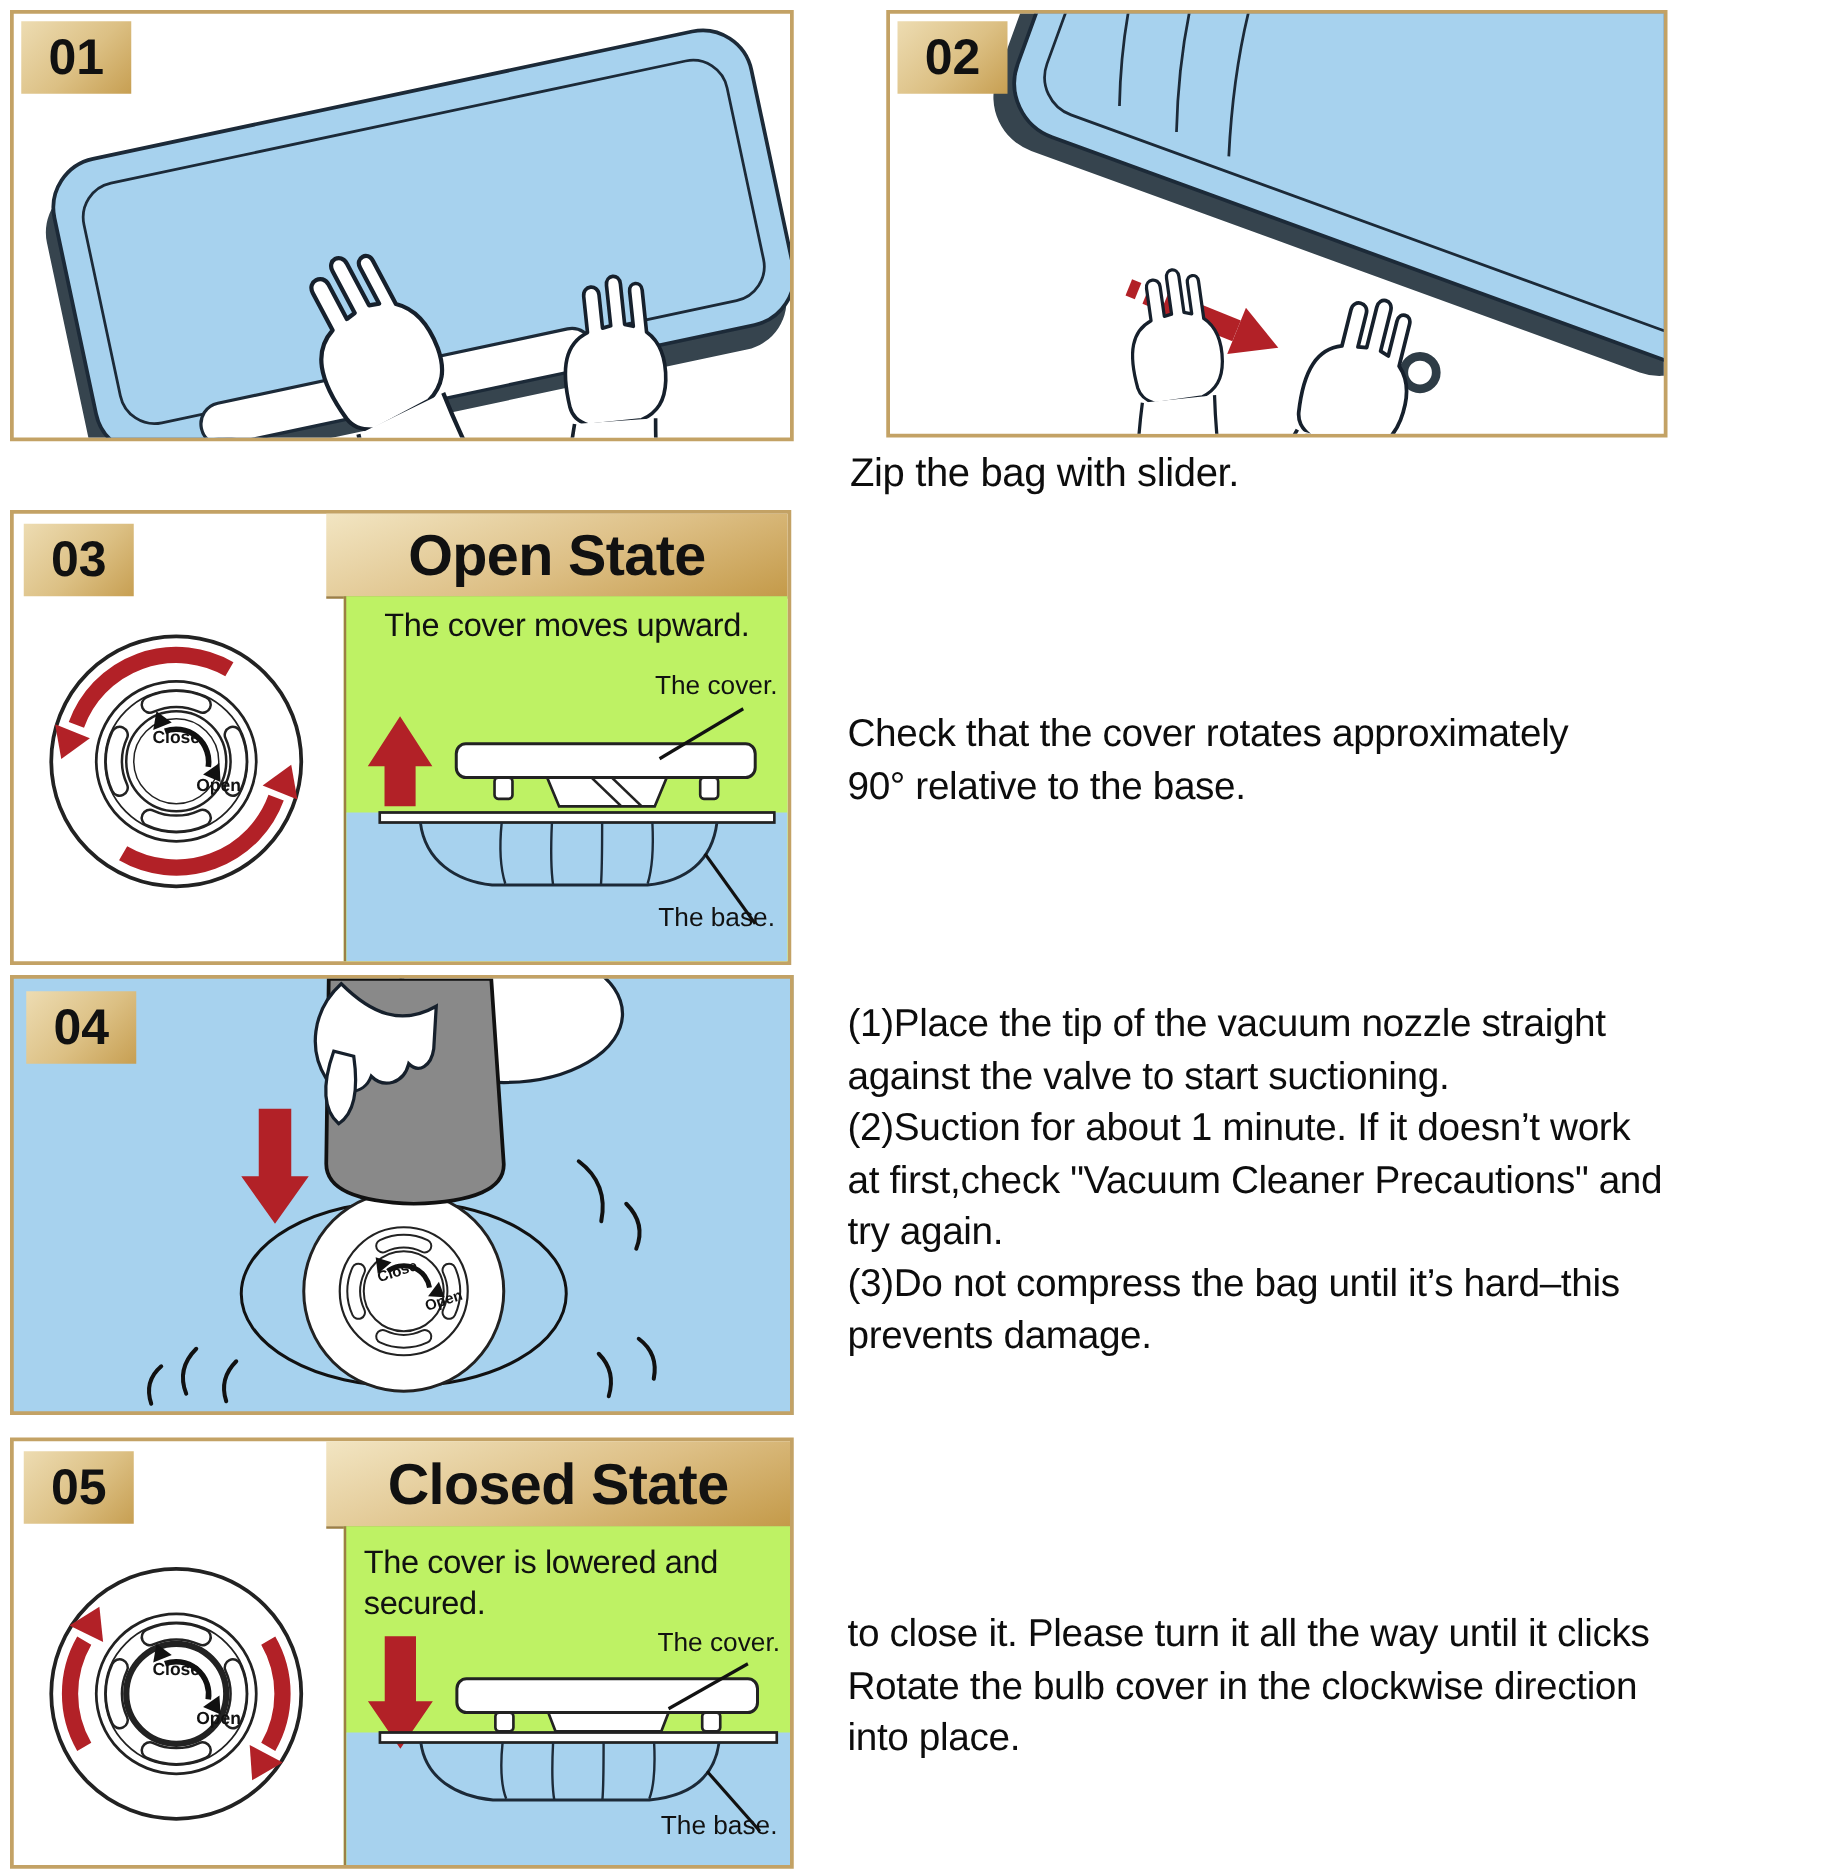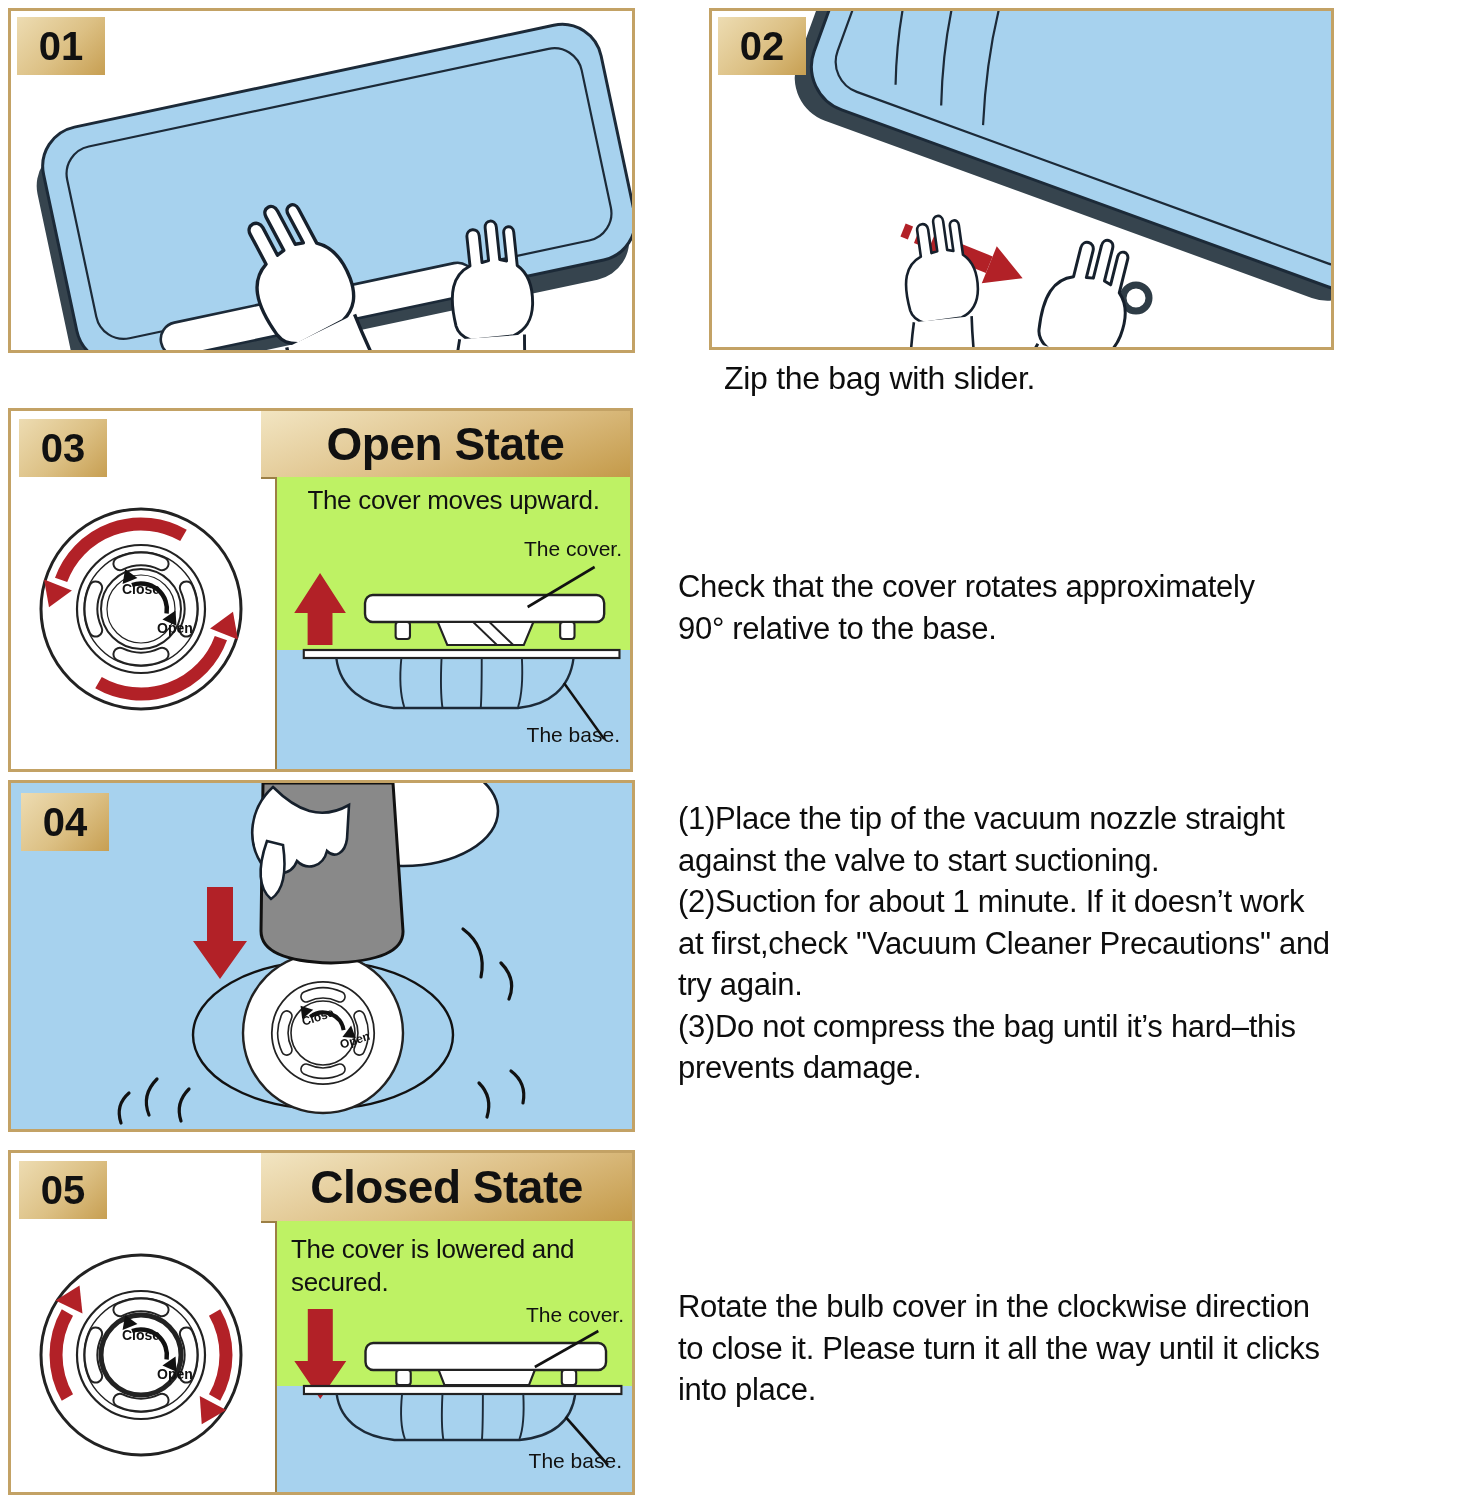--- a/index.html
+++ b/index.html
@@ -71,21 +71,21 @@
       <polygon points="10,-20 46,0 10,20"></polygon>
       <rect x="-52" y="-9" width="9" height="18"></rect>
       <rect x="-68" y="-8" width="9" height="16"></rect>
       <rect x="-83" y="-7" width="8" height="14"></rect>
     </g>
     <use href="#hand" transform="translate(356,326) rotate(14) scale(1.15)"></use>
     <use href="#hand" transform="translate(224,296) rotate(-8) scale(1.0)"></use>
   </svg>
   <div class="badge">02</div>
 </div>
-<div class="cap" style="left:680px;top:360px;margin-left:44px;">Zip the bag with slider.</div>
+<div class="cap" style="left:680px;top:360px;">Zip the bag with slider.</div>
 
 <div class="panel" id="p3" style="left:8px;top:408px;width:625px;height:364px;">
   <svg class="vsvg" style="left:20px;top:88px;width:220px;height:220px;" viewBox="0 0 220 220">
     <circle cx="110" cy="110" r="100" fill="#fff" stroke="#222" stroke-width="3"></circle>
     <circle cx="110" cy="110" r="64" fill="none" stroke="#222" stroke-width="2.2"></circle>
     <circle cx="110" cy="110" r="57" fill="none" stroke="#222" stroke-width="1.4"></circle>
     <circle cx="110" cy="110" r="40" fill="none" stroke="#222" stroke-width="2"></circle>
     <circle cx="110" cy="110" r="34" fill="none" stroke="#222" stroke-width="1.2"></circle>
     <path class="slotB" d="M131.1,64.7 A50,50 0 0 0 88.9,64.7"></path>
       <path class="slotW" d="M131.1,64.7 A50,50 0 0 0 88.9,64.7"></path>
@@ -249,16 +249,16 @@
       </g>
       <line x1="334" y1="110" x2="268" y2="146" stroke="#111" stroke-width="2.6"></line>
       <line x1="344" y1="244" x2="300" y2="196" stroke="#111" stroke-width="2.6"></line>
     </svg>
     <div class="lbl" style="right:8px;top:82px;">The cover.</div>
     <div class="lbl" style="right:10px;top:228px;">The base.</div>
   </div>
   <div class="badge" style="left:8px;top:8px;">05</div>
 </div>
 <div class="note" style="left:678px;top:1286px;">
+  <div>to close it. Please turn it all the way until it clicks</div>
   <div>Rotate the bulb cover in the clockwise direction</div>
-  <div>to close it. Please turn it all the way until it clicks</div>
   <div>into place.</div>
 </div>
 
 </body></html>

